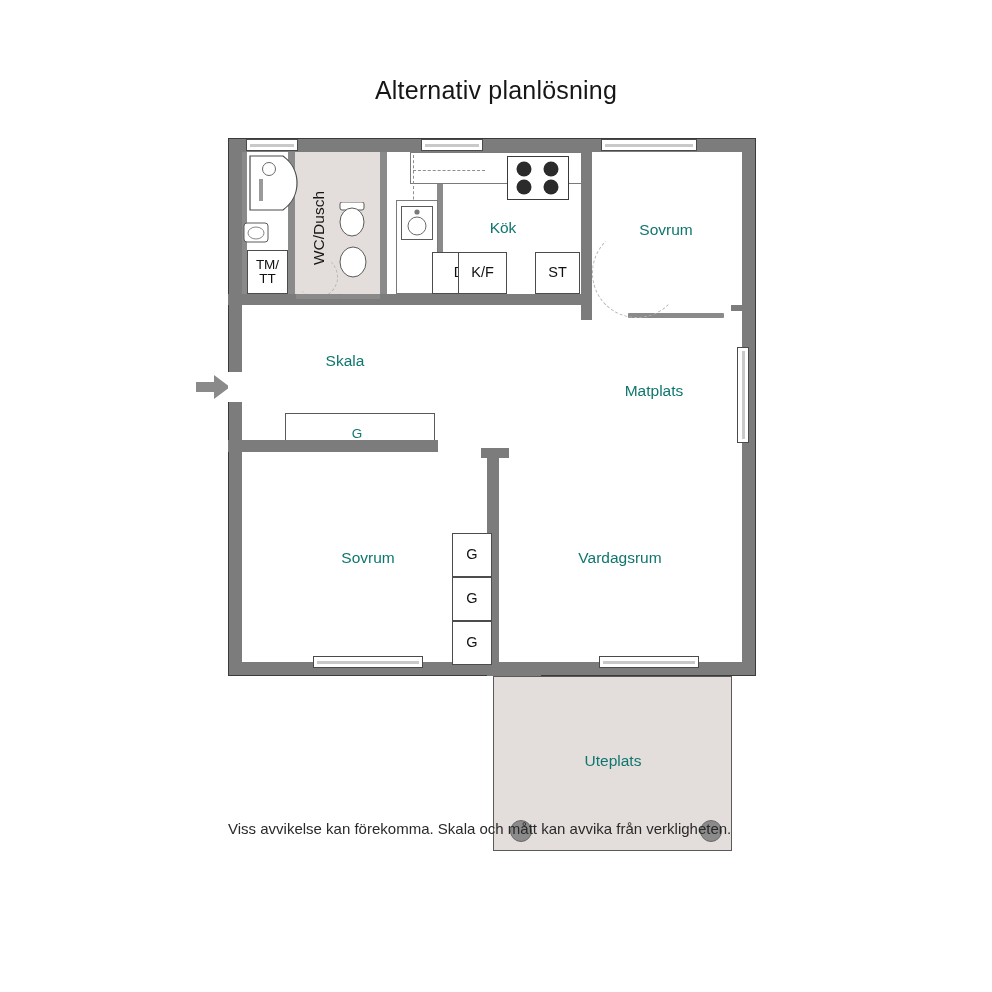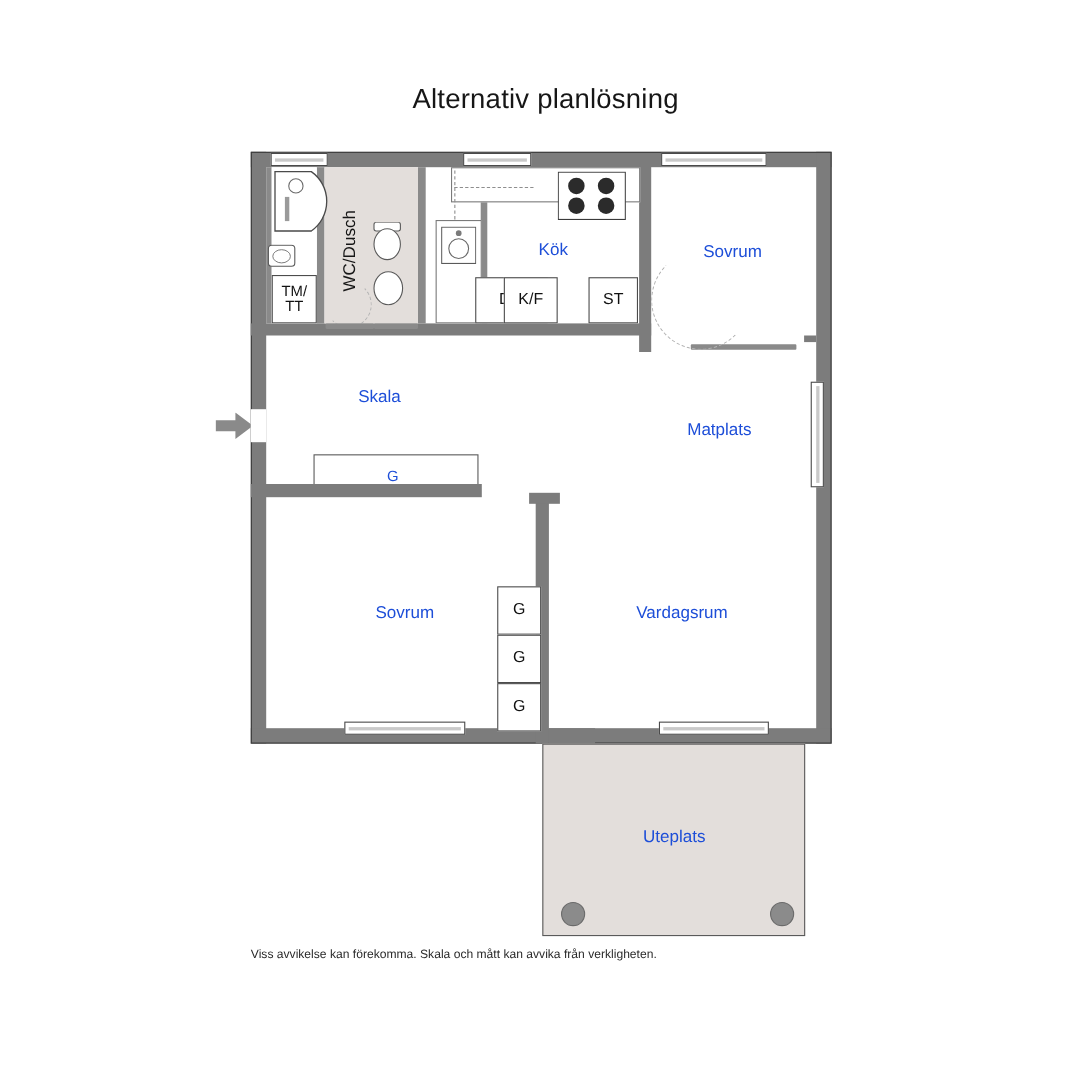--- a/index.html
+++ b/index.html
@@ -28,22 +28,22 @@
     width: 992px;
     text-align: center;
     font-size: 25px;
     font-weight: 400;
     color: #161616;
     letter-spacing: 0.2px;
   }
   .footnote {
     position: absolute;
     left: 228px;
-    top: 862px;
-    font-size: 11px;
+    top: 820px;
+    font-size: 15px;
     color: #2a2a2a;
   }
 
   
   .wall {
     position: absolute;
     background: #7c7c7c;
     box-sizing: border-box;
   }
   .wall-outline {
@@ -105,21 +105,21 @@
     position: absolute;
     border: 1px dashed #b5b5b5;
     border-radius: 50%;
     box-sizing: border-box;
   }
 
   
   .rlabel {
     position: absolute;
     font-size: 15.5px;
-    color: #1d4ed8;
+    color: #0f766e;
     white-space: nowrap;
     transform: translate(-50%, -50%);
   }
   .rlabel.small { font-size: 13.5px; }
   .vlabel {
     position: absolute;
     font-size: 15.5px;
     color: #161616;
     white-space: nowrap;
     transform: translate(-50%, -50%) rotate(-90deg);

